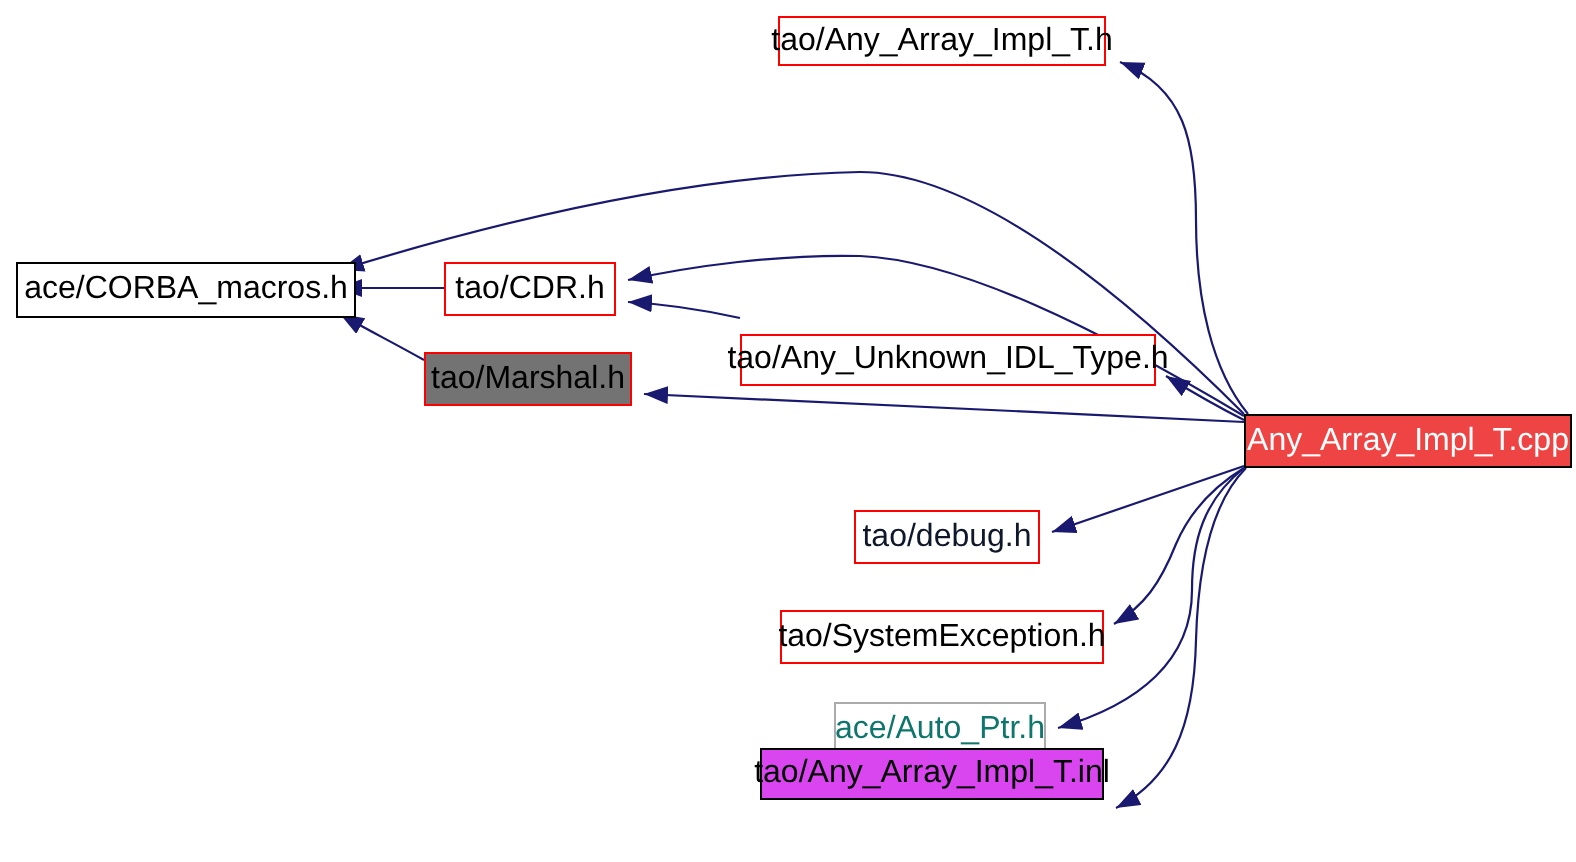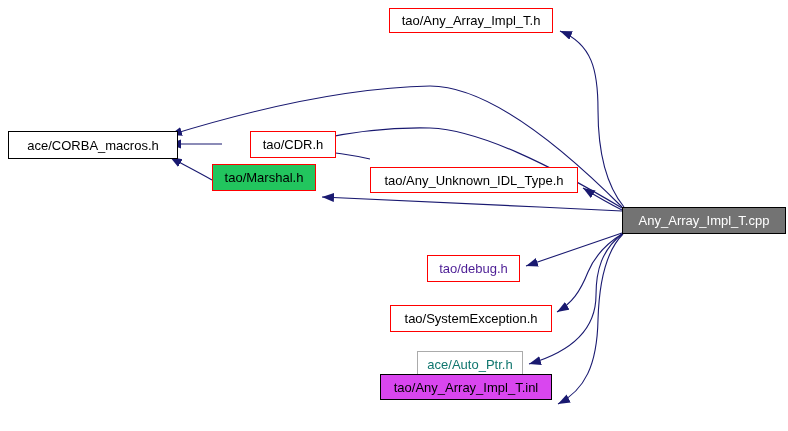--- a/index.html
+++ b/index.html
@@ -22,21 +22,21 @@
     width: 788px;
     height: 431px;
   }
   .node {
     position: absolute;
     box-sizing: border-box;
     display: flex;
     align-items: center;
     justify-content: center;
     background: #ffffff;
-    font-size: 13px;
+    font-size: 16px;
     line-height: 1;
     white-space: nowrap;
     color: #000000;
   }
   .node span {
     display: block;
     padding: 0 2px;
   }
 </style>
 </head>
@@ -64,33 +64,33 @@
         <path d="M 623,234 C 605,252 599,285 598,320 C 597,365 585,390 558,404" fill="none" stroke="#191970" stroke-width="1.1" marker-end="url(#arrow)"></path>
       </g>
   </svg>
   <div id="node-layer">
       <div class="node" style="left: 389px; top: 8px; width: 164px; height: 25px; border: 1px solid rgb(255, 0, 0); background: rgb(255, 255, 255); color: rgb(0, 0, 0);">
         <span>tao/Any_Array_Impl_T.h</span>
       </div>
       <div class="node" style="left: 8px; top: 131px; width: 170px; height: 28px; border: 1px solid rgb(0, 0, 0); background: rgb(255, 255, 255); color: rgb(0, 0, 0);">
         <span>ace/CORBA_macros.h</span>
       </div>
-      <div class="node" style="left: 222px; top: 131px; width: 86px; height: 27px; border: 1px solid rgb(255, 0, 0); background: rgb(255, 255, 255); color: rgb(0, 0, 0); margin-left: 28px;">
+      <div class="node" style="left: 222px; top: 131px; width: 86px; height: 27px; border: 1px solid rgb(255, 0, 0); background: rgb(255, 255, 255); color: rgb(0, 0, 0);">
         <span>tao/CDR.h</span>
       </div>
-      <div class="node" style="left: 212px; top: 164px; width: 104px; height: 27px; border: 1px solid rgb(255, 0, 0); background: #22c55e; color: rgb(0, 0, 0);">
+      <div class="node" style="left: 212px; top: 176px; width: 104px; height: 27px; border: 1px solid rgb(255, 0, 0); background: #737373; color: rgb(0, 0, 0);">
         <span>tao/Marshal.h</span>
       </div>
       <div class="node" style="left: 370px; top: 167px; width: 208px; height: 26px; border: 1px solid rgb(255, 0, 0); background: rgb(255, 255, 255); color: rgb(0, 0, 0);">
         <span>tao/Any_Unknown_IDL_Type.h</span>
       </div>
-      <div class="node" style="left: 622px; top: 207px; width: 164px; height: 27px; border: 1px solid rgb(0, 0, 0); background: #737373; color: rgb(255, 255, 255);">
+      <div class="node" style="left: 622px; top: 207px; width: 164px; height: 27px; border: 1px solid rgb(0, 0, 0); background: #ef4444; color: rgb(255, 255, 255);">
         <span>Any_Array_Impl_T.cpp</span>
       </div>
-      <div class="node" style="left: 427px; top: 255px; width: 93px; height: 27px; border: 1px solid rgb(255, 0, 0); background: rgb(255, 255, 255); color: #4c1d95;">
+      <div class="node" style="left: 427px; top: 255px; width: 93px; height: 27px; border: 1px solid rgb(255, 0, 0); background: rgb(255, 255, 255); color: #0f172a;">
         <span>tao/debug.h</span>
       </div>
       <div class="node" style="left: 390px; top: 305px; width: 162px; height: 27px; border: 1px solid rgb(255, 0, 0); background: rgb(255, 255, 255); color: rgb(0, 0, 0);">
         <span>tao/SystemException.h</span>
       </div>
       <div class="node" style="left: 417px; top: 351px; width: 106px; height: 27px; border: 1px solid rgb(171, 171, 171); background: rgb(255, 255, 255); color: #0f766e;">
         <span>ace/Auto_Ptr.h</span>
       </div>
       <div class="node" style="left: 380px; top: 374px; width: 172px; height: 26px; border: 1px solid rgb(0, 0, 0); background: #d946ef; color: rgb(0, 0, 0);">
         <span>tao/Any_Array_Impl_T.inl</span>

